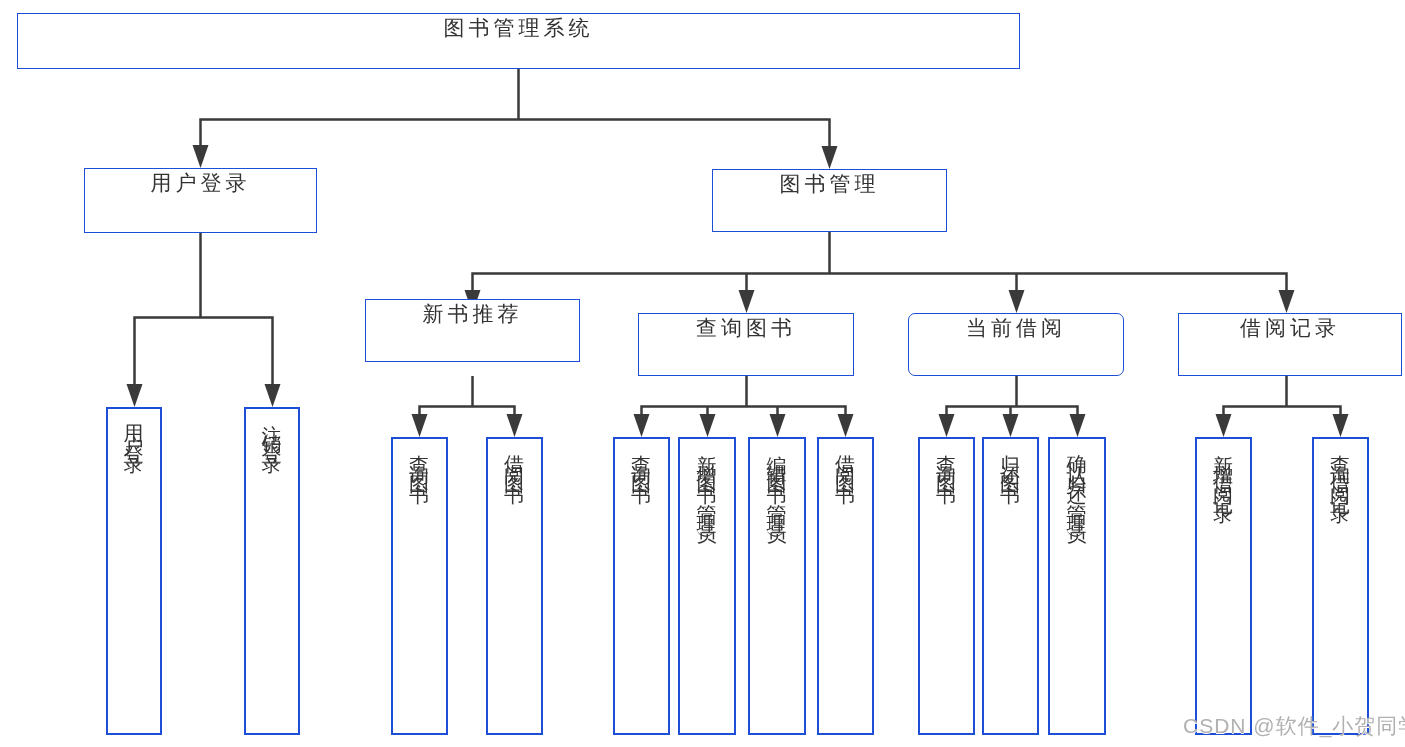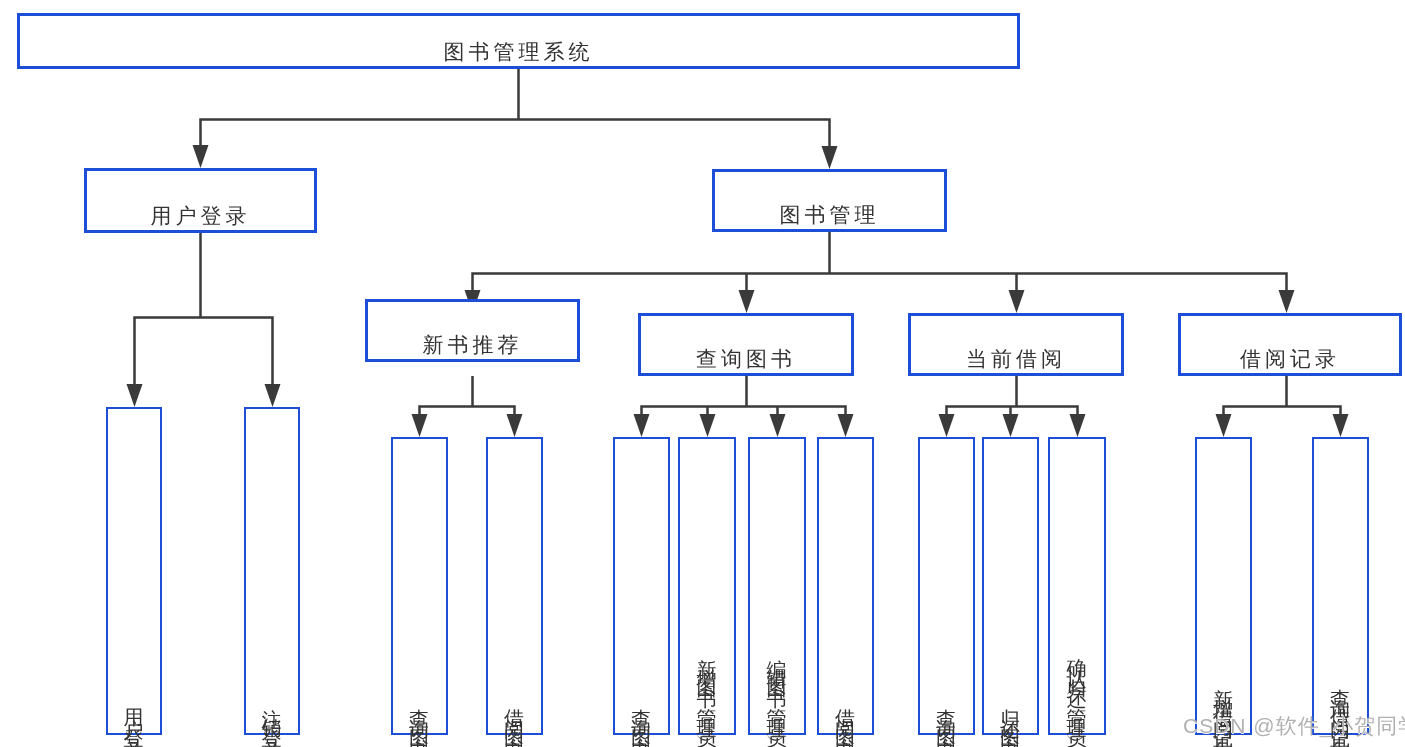--- a/index.html
+++ b/index.html
@@ -8,23 +8,23 @@
     width:1405px;height:747px;
     background:#ffffff;
     font-family:"Liberation Sans", sans-serif;
     overflow:hidden;
   }
   .connectors{position:absolute;left:0;top:0;width:1405px;height:747px;}
   .box{
     position:absolute;
     box-sizing:border-box;
     background:#ffffff;
-    border:3px solid #1d4ed8;
+    border:1px solid #1d4ed8;
     display:flex;
-    align-items:flex-end;
+    align-items:flex-start;
     justify-content:center;
     color:#333333;
   }
   .hbox .node-label{
     font-size:21px;
     letter-spacing:4px;
     white-space:nowrap;
     color:#333333;
   }
   .vbox{border-width:2px;}
@@ -97,21 +97,21 @@
   <div class="box hbox" style="left:712px;top:169px;width:235px;height:63px;font-family:Liberation Mono, monospace;">
     <span class="node-label">图书管理</span>
   </div>
 
   <div class="box hbox" style="left:365px;top:299px;width:215px;height:63px;">
     <span class="node-label">新书推荐</span>
   </div>
   <div class="box hbox" style="left:638px;top:313px;width:216px;height:63px;">
     <span class="node-label">查询图书</span>
   </div>
-  <div class="box hbox" style="left:908px;top:313px;width:216px;height:63px;">
+  <div class="box hbox" style="left:908px;top:313px;width:216px;height:63px;border-radius:7px;">
     <span class="node-label">当前借阅</span>
   </div>
   <div class="box hbox" style="left:1178px;top:313px;width:224px;height:63px;">
     <span class="node-label">借阅记录</span>
   </div>
 
   <div class="box vbox" style="left:106px;top:407px;width:56px;height:328px;">
     <span class="node-label">用户登录</span>
   </div>
   <div class="box vbox" style="left:244px;top:407px;width:56px;height:328px;">

